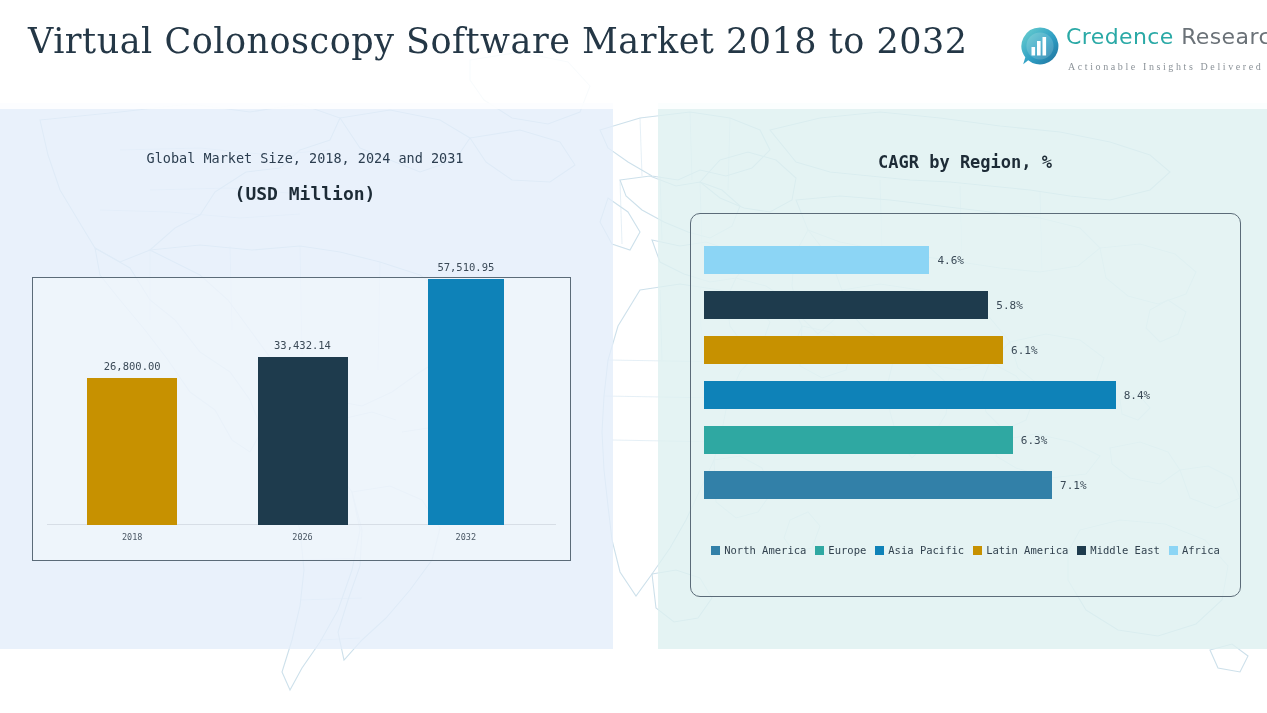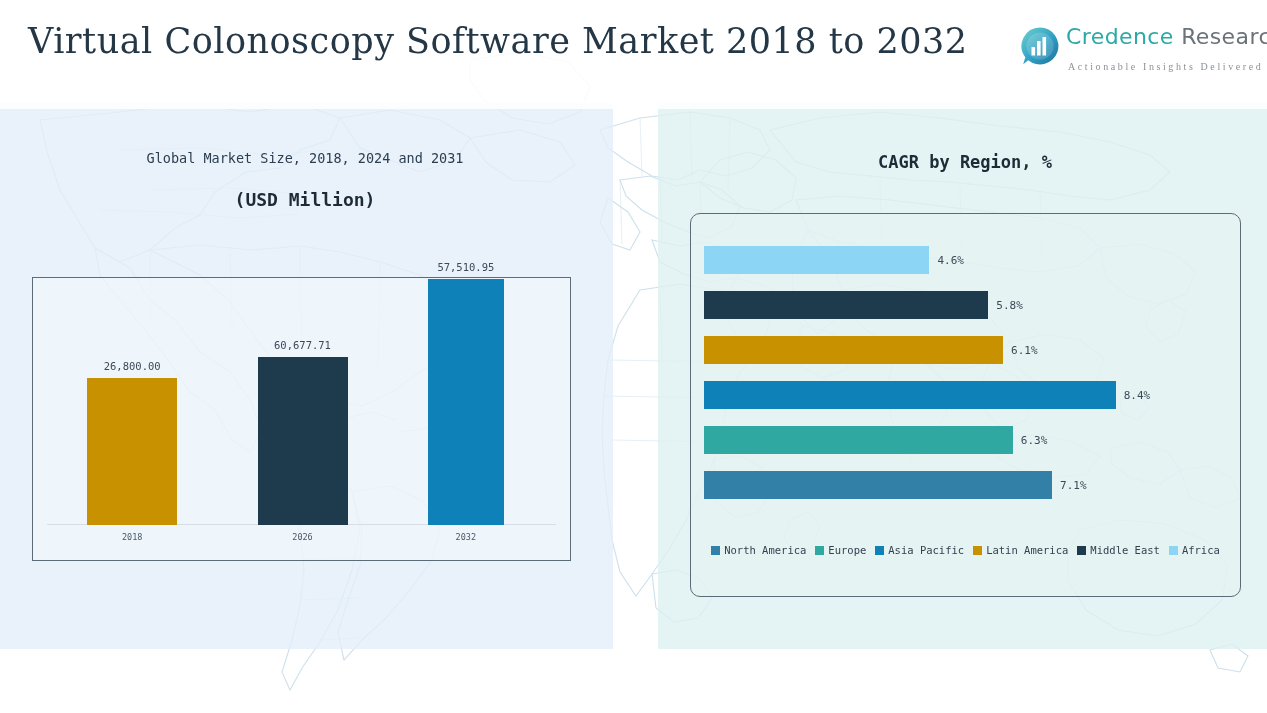--- a/index.html
+++ b/index.html
@@ -36,21 +36,21 @@
   .panel-left{position:absolute;left:0;top:103px;width:613px;height:546px;background:rgba(228,238,250,0.80);z-index:1;}
   .panel-right{position:absolute;left:658px;top:103px;width:609px;height:546px;background:rgba(221,240,240,0.80);z-index:1;}
 
   .chart-heading{
     position:absolute;text-align:center;color:#2c3e50;
     font-family:"DejaVu Sans Mono","Liberation Mono",monospace;
     z-index:4;
   }
   #left-heading{left:20px;top:150px;width:570px;}
   #left-heading .l1{font-size:13.5px;letter-spacing:0px;display:block;}
-  #left-heading .l2{font-size:18px;font-weight:bold;display:block;margin-top:23px;color:#1d2b36;}
+  #left-heading .l2{font-size:18px;font-weight:bold;display:block;margin-top:17px;color:#1d2b36;}
   #right-heading{left:690px;top:152px;width:550px;font-size:17px;font-weight:bold;color:#1d2b36;}
 
   
   .plotbox{position:absolute;border:1.5px solid #5b6b78;z-index:4;box-sizing:border-box;}
   #left-box{left:32px;top:277px;width:539px;height:284px;background:rgba(243,247,252,0.55);}
   #left-plot{position:absolute;left:0;top:0;width:100%;height:100%;}
   .baseline{position:absolute;left:14px;right:14px;bottom:35px;height:1px;background:#d7dee6;}
   .vbar{position:absolute;bottom:35px;}
   .vbar .bar{position:absolute;left:0;bottom:0;width:100%;}
   .vbar .vlabel{
@@ -196,21 +196,21 @@
   <div class="plotbox" id="left-box">
     <div id="left-plot">
       <div class="baseline"></div>
     <div class="vbar" style="left: 54.1667px; width: 90px; height: 146.884px;">
           <div class="bar" style="height: 146.884px; background: rgb(199, 145, 0);"></div>
           <div class="vlabel" style="bottom: 152.884px;">26,800.00</div>
           <div class="vcat">2018</div>
         </div>
         <div class="vbar" style="left: 224.5px; width: 90px; height: 168.385px;">
           <div class="bar" style="height: 168.385px; background: rgb(30, 59, 77);"></div>
-          <div class="vlabel" style="bottom: 174.385px;">60,677.71</div>
+          <div class="vlabel" style="bottom: 174.385px;">33,432.14</div>
           <div class="vcat">2026</div>
         </div>
         <div class="vbar" style="left: 394.833px; width: 76px; height: 246.447px;">
           <div class="bar" style="height: 246.447px; background: rgb(14, 130, 184);"></div>
           <div class="vlabel" style="bottom: 252.447px;">57,510.95</div>
           <div class="vcat">2032</div>
         </div>
       </div>
   </div>
 

